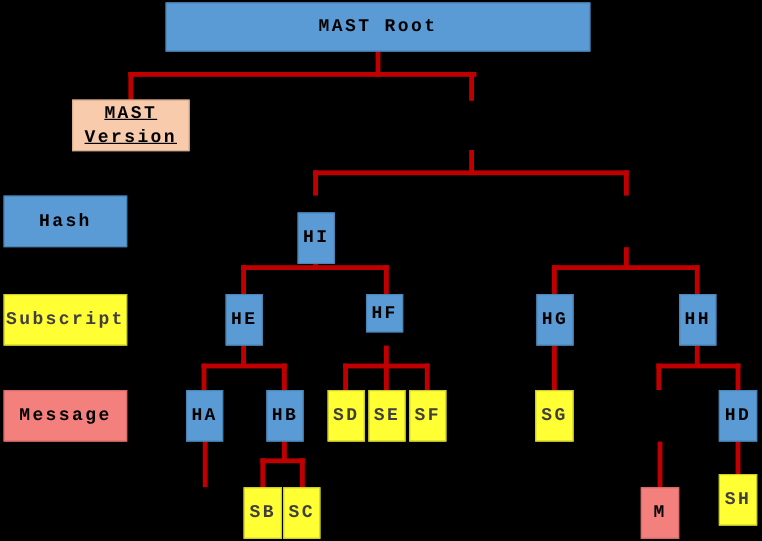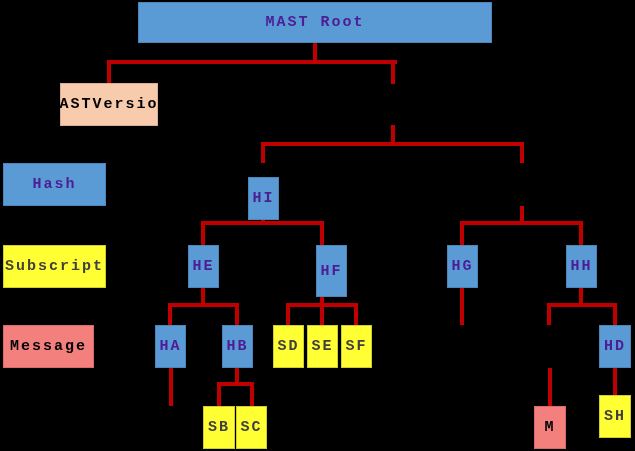--- a/index.html
+++ b/index.html
@@ -16,25 +16,25 @@
     display: flex;
     align-items: center;
     justify-content: center;
     box-sizing: border-box;
     font-weight: bold;
     font-size: 15px;
     letter-spacing: 2px;
     text-align: center;
     white-space: nowrap;
   }
-  .blue   { background: #5B9BD5; color: #4c1d95; border: 1px solid #4a86ba; }
+  .blue   { background: #5B9BD5; color: #000000; border: 1px solid #4a86ba; }
   .yellow { background: #FFFF33; color: #404040; border: 1px solid #cfcf29; }
   .pink   { background: #F4807E; color: #000000; border: 1px solid #d96b69; }
   .peach  { background: #F8CBAD; color: #000000; border: 1px solid #dbb090; }
-  .two-line { flex-direction: row; line-height: 1.3; }
+  .two-line { flex-direction: column; line-height: 1.3; text-decoration: underline; }
   .line {
     position: absolute;
     background: #C00000;
   }
 </style>
 </head>
 <body>
 
 <div class="canvas">
 
@@ -92,30 +92,31 @@
     <span>MAST</span>
     <span>Version</span>
   </div>
 
 
   <div class="node blue" style="left:3px;top:163px;width:103px;height:43px">Hash</div>
   <div class="node blue" style="left:248px;top:177px;width:31px;height:43px">HI</div>
 
   <div class="node yellow" style="left:3px;top:245px;width:103px;height:43px">Subscript</div>
   <div class="node blue" style="left:188px;top:245px;width:31px;height:43px">HE</div>
-  <div class="node blue" style="left:316px;top:245px;width:31px;height:52px">HF</div>
+  <div class="node blue" style="left:305px;top:245px;width:31px;height:32px">HF</div>
   <div class="node blue" style="left:447px;top:245px;width:31px;height:43px">HG</div>
   <div class="node blue" style="left:566px;top:245px;width:31px;height:43px">HH</div>
 
-  <div class="node pink" style="left:3px;top:325px;width:91px;height:43px">Message</div>
+  <div class="node pink" style="left:3px;top:325px;width:103px;height:43px">Message</div>
   <div class="node blue" style="left:155px;top:325px;width:31px;height:43px">HA</div>
   <div class="node blue" style="left:222px;top:325px;width:31px;height:43px">HB</div>
   <div class="node yellow" style="left:273px;top:325px;width:31px;height:43px">SD</div>
   <div class="node yellow" style="left:307px;top:325px;width:31px;height:43px">SE</div>
   <div class="node yellow" style="left:341px;top:325px;width:31px;height:43px">SF</div>
+  <div class="node yellow" style="left:446px;top:325px;width:32px;height:43px">SG</div>
   <div class="node blue" style="left:599px;top:325px;width:32px;height:43px">HD</div>
 
   <div class="node yellow" style="left:236px;top:406px;width:31px;height:43px">SC</div>
   <div class="node yellow" style="left:203px;top:406px;width:32px;height:43px">SB</div>
   <div class="node pink" style="left:534px;top:406px;width:32px;height:43px">M</div>
   <div class="node yellow" style="left:599px;top:395px;width:32px;height:43px">SH</div>
 
 </div>
 
 </body></html>

